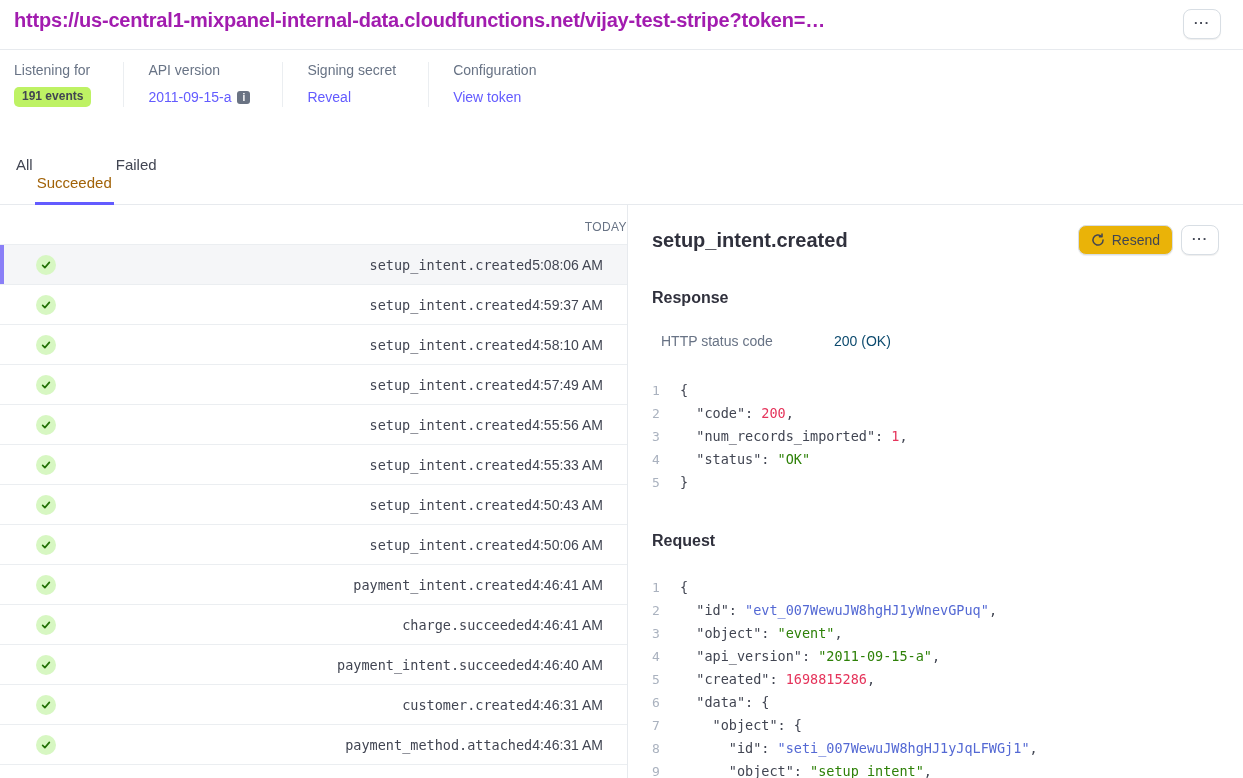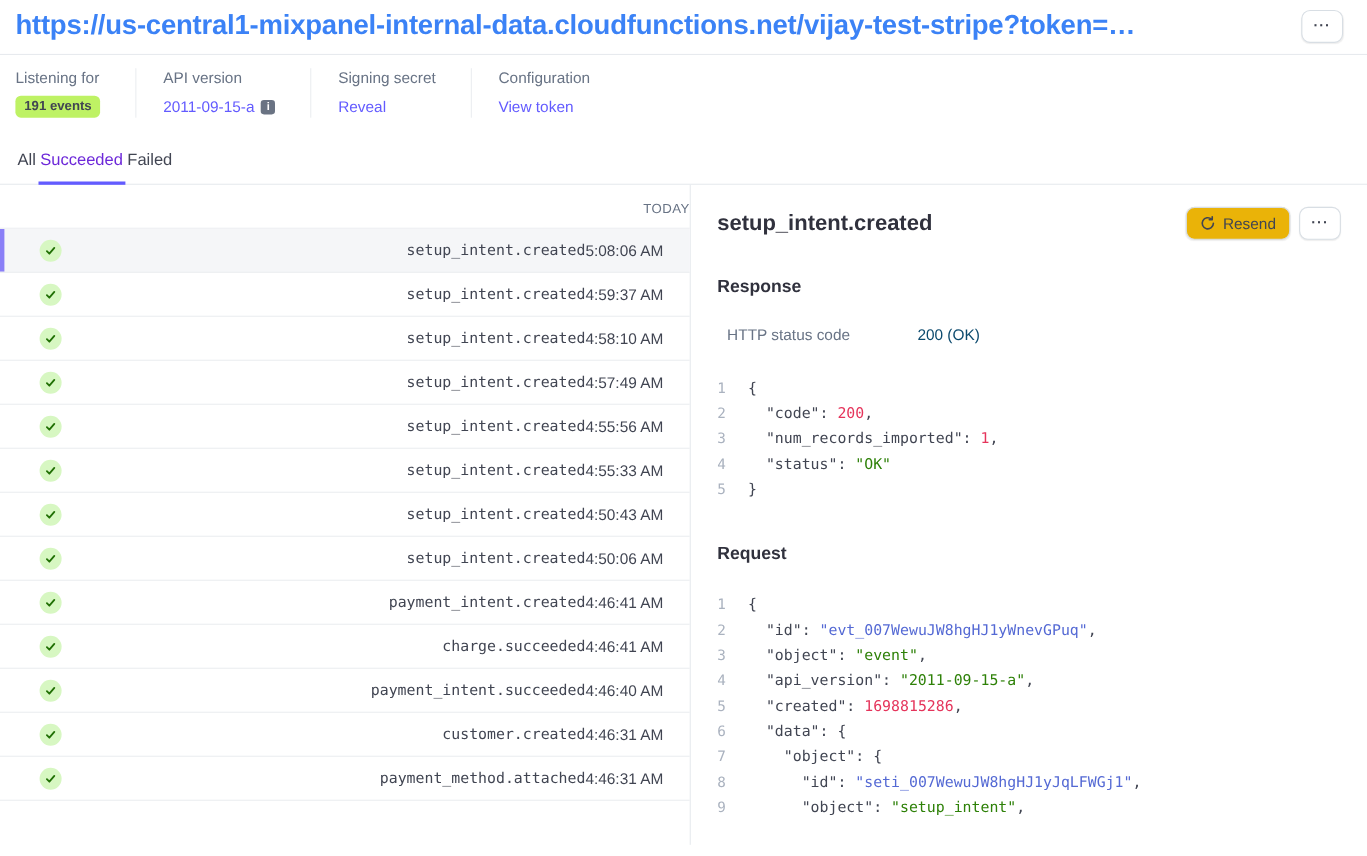--- a/index.html
+++ b/index.html
@@ -8,21 +8,21 @@
     width:1243px; height:778px; overflow:hidden; background:#fff;
     font-family:"Liberation Sans", sans-serif; font-size:14px; color:#30313d;
   }
 
   
   .page-header {
     display:flex; justify-content:space-between; align-items:flex-start;
     padding:9px 22px 10px 14px; border-bottom:1px solid #e7eaee;
   }
   .endpoint-title {
-    margin:0; font-size:25px; font-weight:700; color:#3b82f6; letter-spacing:-0.2px;
+    margin:0; font-size:20px; font-weight:700; color:#a21caf; letter-spacing:-0.2px;
     white-space:nowrap; overflow:hidden;
   }
   .icon-btn {
     background:#fff; border:1px solid #d8dee4; border-radius:8px;
     height:30px; min-width:38px; padding:0 10px; cursor:pointer;
     box-shadow:0 1px 1px rgba(0,0,0,0.07);
     display:inline-flex; align-items:center; justify-content:center;
   }
   .dots { font-weight:700; color:#414552; font-size:13px; letter-spacing:1px; line-height:1; transform:translateY(-2px); }
 
@@ -42,21 +42,21 @@
     background:#6a7383; color:#fff; border-radius:3px; font-size:10px; font-weight:700;
     text-align:center; line-height:13px; cursor:pointer;
   }
 
   
   .tabs { display:flex; padding:12px 0 0 14px; border-bottom:1px solid #e7eaee; }
   .tab {
     background:none; border:none; font-family:inherit; font-size:15px; color:#414552;
     padding:4px 2px 11px; cursor:pointer; border-bottom:3px solid transparent; margin-bottom:-1px;
   }
-  .tab.active { color:#6d28d9; border-bottom-color:#635bff; font-weight:500; }
+  .tab.active { color:#a16207; border-bottom-color:#635bff; font-weight:500;margin-top:37px; }
 
   
   .main { display:flex; height:600px; }
   .event-list { width:628px; flex:none; border-right:1px solid #e7eaee;text-align:right; }
   .group-label {
     font-size:12px; color:#687385; letter-spacing:0.4px;
     padding:15px 0 10px 34px; border-bottom:1px solid #ebeef1;
   }
   .event-row {
     display:flex; align-items:center; height:40px;

